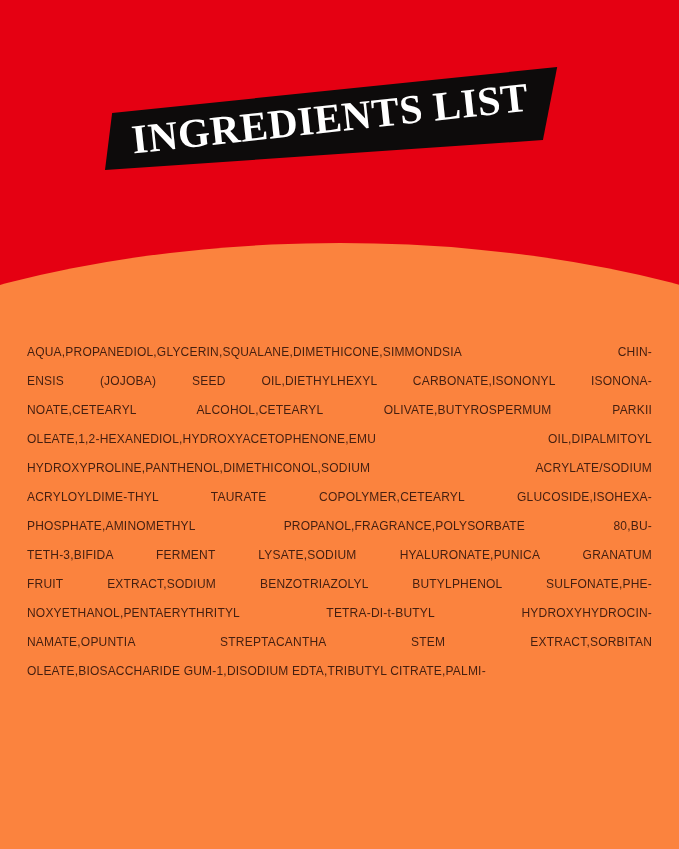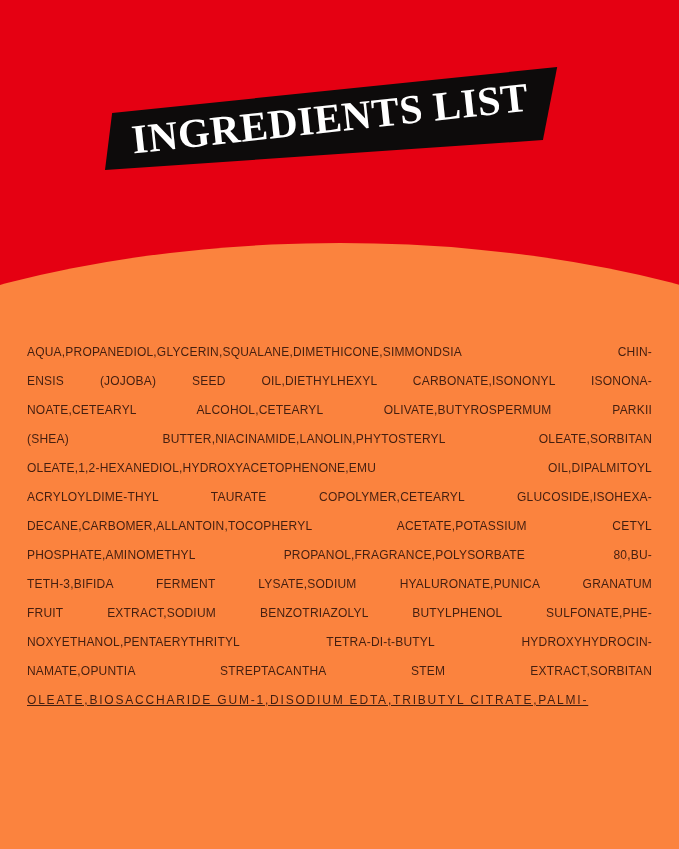--- a/index.html
+++ b/index.html
@@ -76,24 +76,23 @@
 <body>
 
 <div class="poster">
   <div class="orange-panel"></div>
   <div class="banner-shape"></div>
   <div class="banner-title">INGREDIENTS LIST</div>
   <div class="ingredients-text">
       <div class="ing-line">AQUA,PROPANEDIOL,GLYCERIN,SQUALANE,DIMETHICONE,SIMMONDSIA CHIN-</div>
       <div class="ing-line">ENSIS (JOJOBA) SEED OIL,DIETHYLHEXYL CARBONATE,ISONONYL ISONONA-</div>
       <div class="ing-line">NOATE,CETEARYL ALCOHOL,CETEARYL OLIVATE,BUTYROSPERMUM PARKII</div>
-      <div class="ing-line">(SHEA) BUTTER,NIACINAMIDE,LANOLIN,PHYTOSTERYL OLEATE,SORBITAN</div>
       <div class="ing-line">OLEATE,1,2-HEXANEDIOL,HYDROXYACETOPHENONE,EMU OIL,DIPALMITOYL</div>
+      <div class="ing-line">HYDROXYPROLINE,PANTHENOL,DIMETHICONOL,SODIUM ACRYLATE/SODIUM</div>
       <div class="ing-line">ACRYLOYLDIME-THYL TAURATE COPOLYMER,CETEARYL GLUCOSIDE,ISOHEXA-</div>
-      <div class="ing-line">DECANE,CARBOMER,ALLANTOIN,TOCOPHERYL ACETATE,POTASSIUM CETYL</div>
       <div class="ing-line">PHOSPHATE,AMINOMETHYL PROPANOL,FRAGRANCE,POLYSORBATE 80,BU-</div>
       <div class="ing-line">TETH-3,BIFIDA FERMENT LYSATE,SODIUM HYALURONATE,PUNICA GRANATUM</div>
       <div class="ing-line">FRUIT EXTRACT,SODIUM BENZOTRIAZOLYL BUTYLPHENOL SULFONATE,PHE-</div>
       <div class="ing-line">NOXYETHANOL,PENTAERYTHRITYL TETRA-DI-t-BUTYL HYDROXYHYDROCIN-</div>
       <div class="ing-line">NAMATE,OPUNTIA STREPTACANTHA STEM EXTRACT,SORBITAN</div>
       <div class="ing-line">OLEATE,BIOSACCHARIDE GUM-1,DISODIUM EDTA,TRIBUTYL CITRATE,PALMI-</div>
     </div>
 </div>
 
 </body></html>

